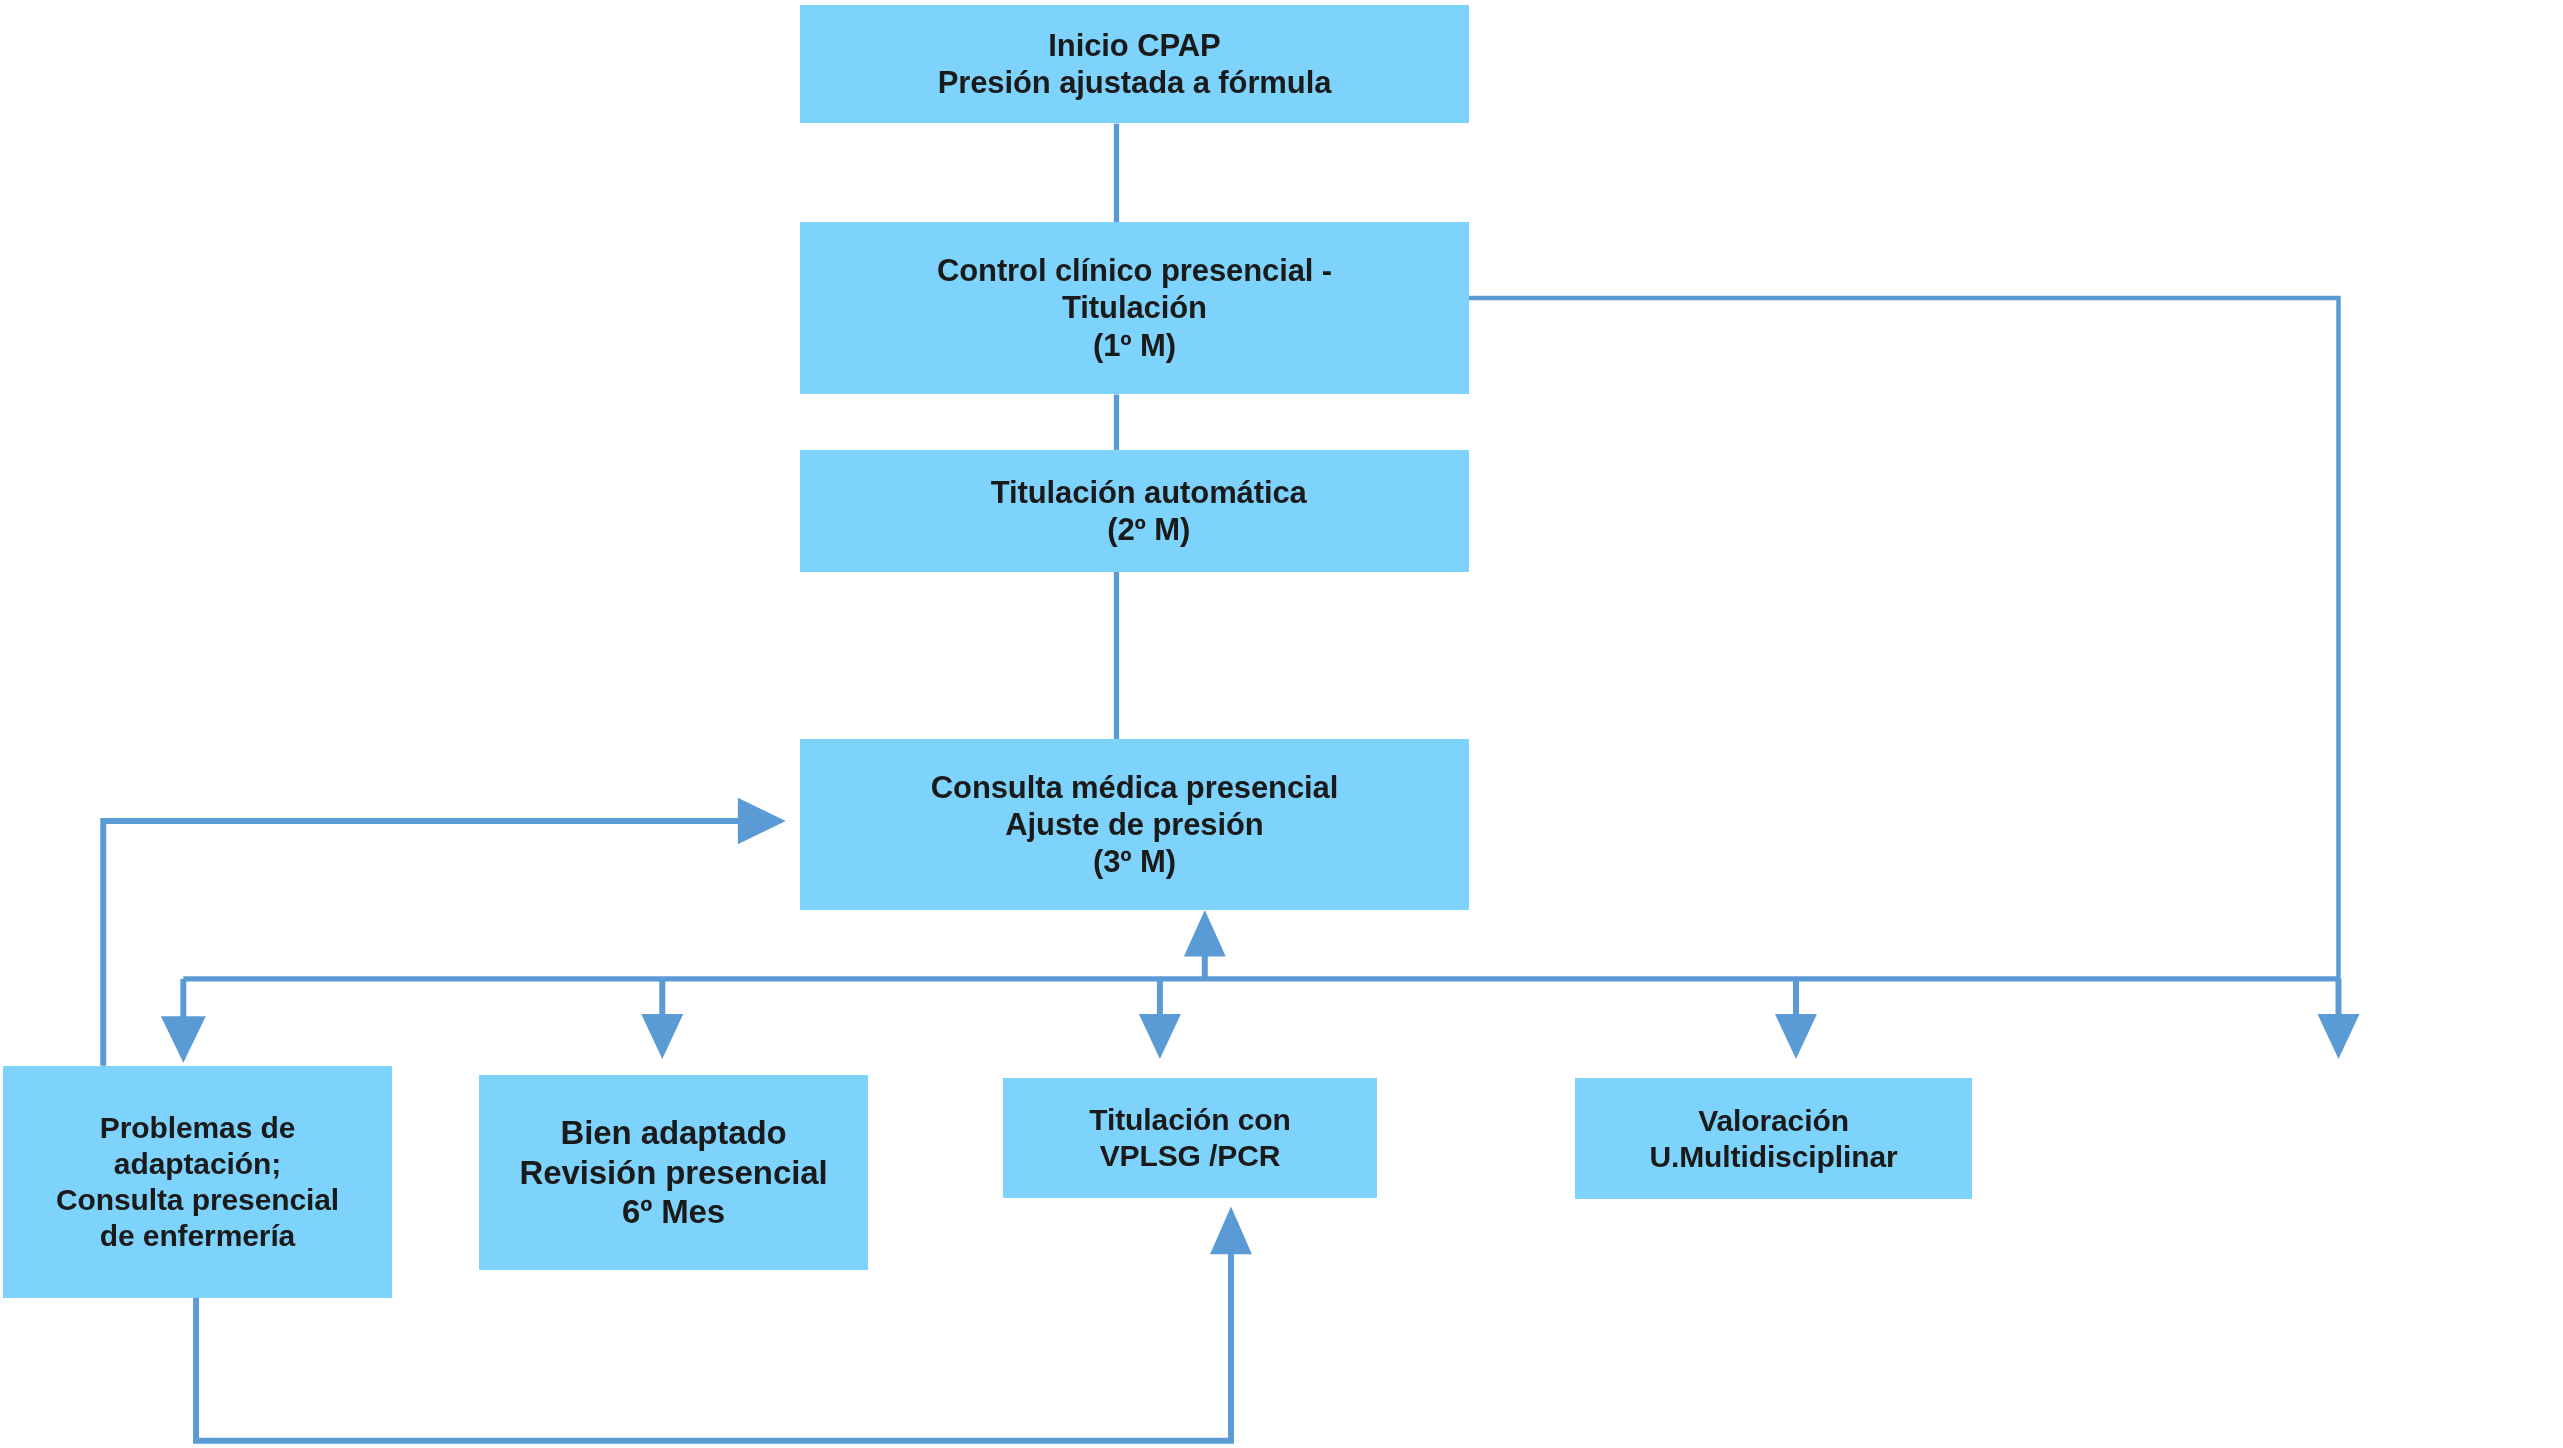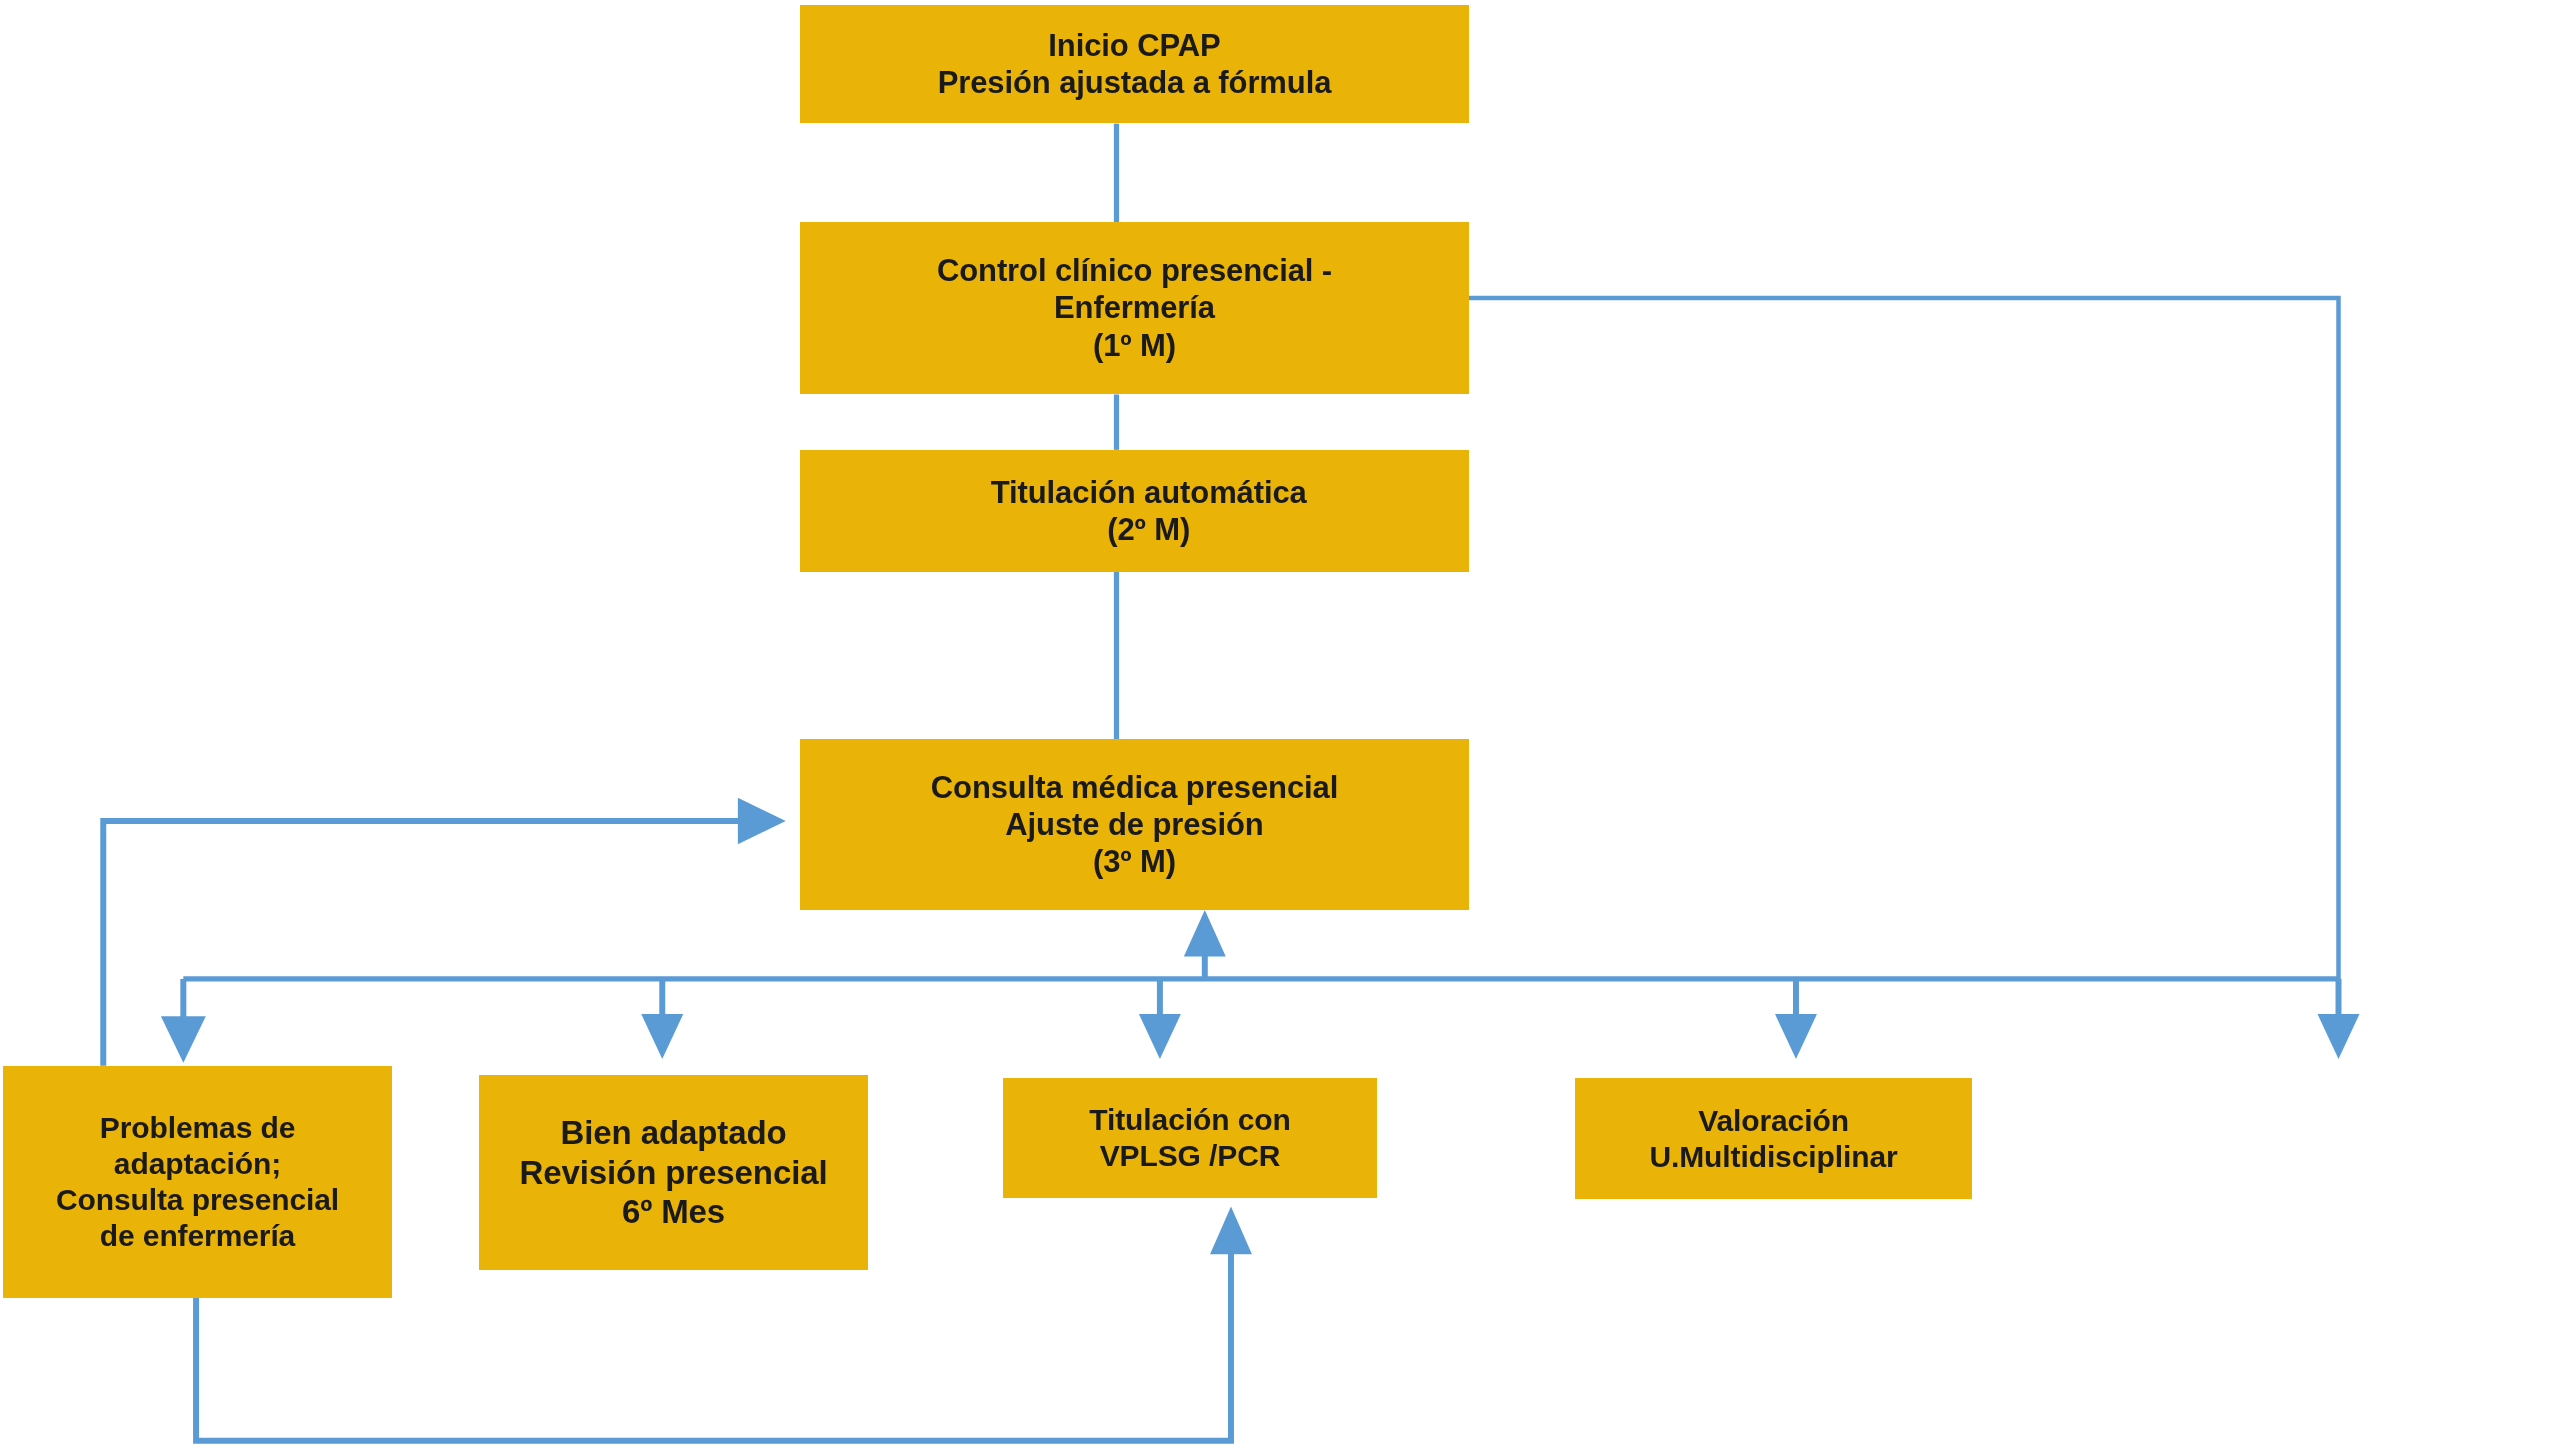--- a/index.html
+++ b/index.html
@@ -5,21 +5,21 @@
 <style>
   html,body{margin:0;padding:0;background:#ffffff;}
   body{
     font-family:"Liberation Sans", sans-serif;
     width:2563px;height:1449px;
     position:relative;overflow:hidden;
   }
   #canvas{position:absolute;left:0;top:0;width:2563px;height:1449px;}
   .flow-node{
     position:absolute;
-    background:#eab308;
+    background:#7dd3fc;
     color:#1a1a1a;
     display:flex;
     align-items:center;
     justify-content:center;
     text-align:center;
     font-weight:bold;
     line-height:1.20;
     white-space:pre-line;
     box-sizing:border-box;
     padding:3px 7.5px;
@@ -80,21 +80,21 @@
 
     <path class="edge-line" d="M 262 1734 L 262 1925 L 1645 1925 L 1645 1665" stroke-width="8"></path>
     <polygon class="edge-head" points="1645,1612 1617,1676 1673,1676"></polygon>
 
   </svg>
 
   <div class="flow-node" style="left:800px;top:5.2px;width:669px;height:118px;font-size:31px;">Inicio CPAP
 Presión ajustada a fórmula</div>
 
   <div class="flow-node" style="left:800px;top:222px;width:669px;height:172px;font-size:31px;">Control clínico presencial -
-Enfermería
+Titulación
 (1º M)</div>
 
   <div class="flow-node" style="left:800px;top:450px;width:669px;height:122px;font-size:31px;padding-left:36px;">Titulación automática
 (2º M)</div>
 
   <div class="flow-node" style="left:800px;top:739px;width:669px;height:171px;font-size:31px;">Consulta médica presencial
 Ajuste de presión
 (3º M)</div>
 
   <div class="flow-node" style="left:3px;top:1066px;width:389px;height:232px;font-size:30px;">Problemas de

